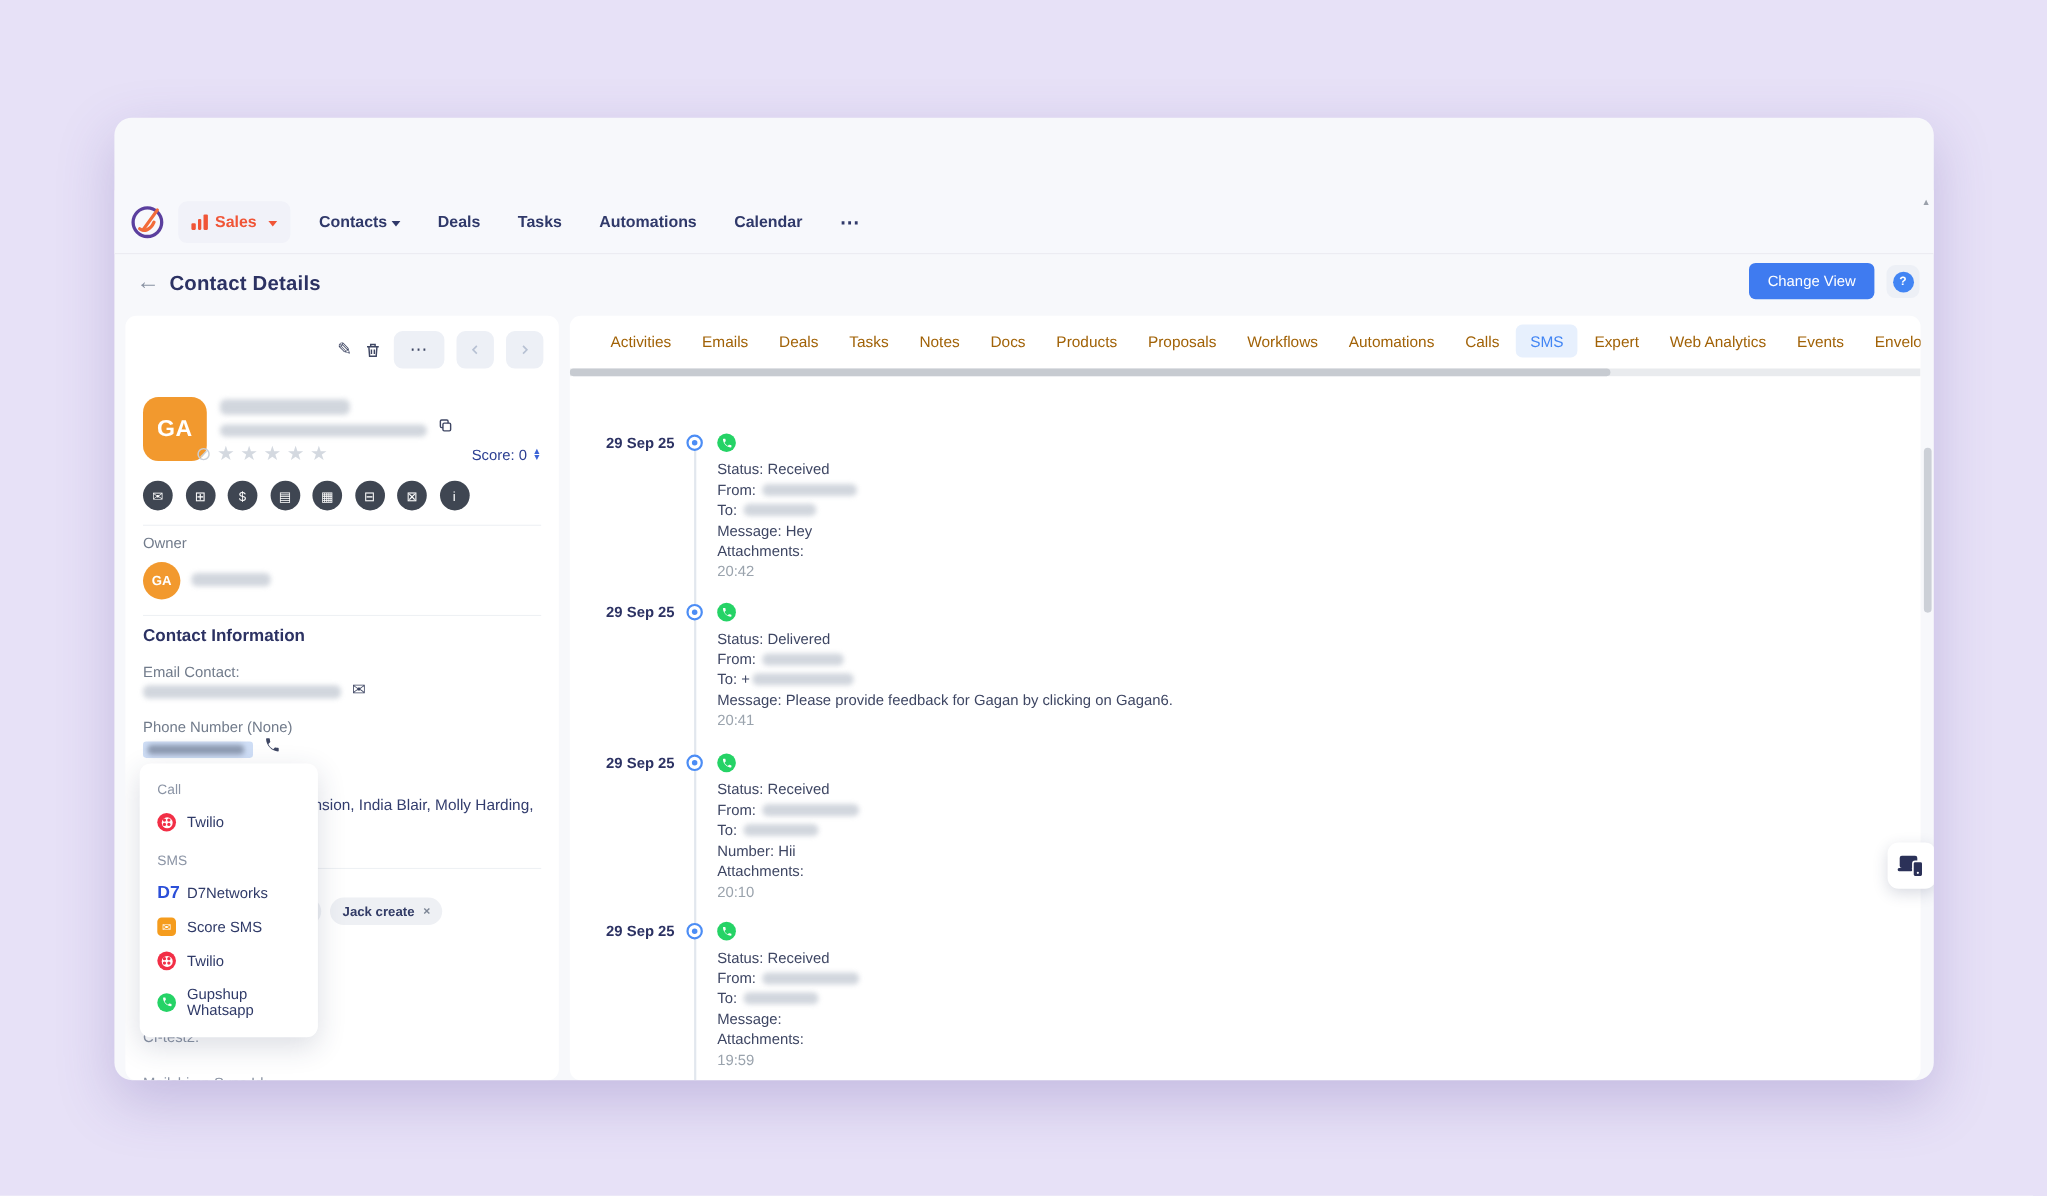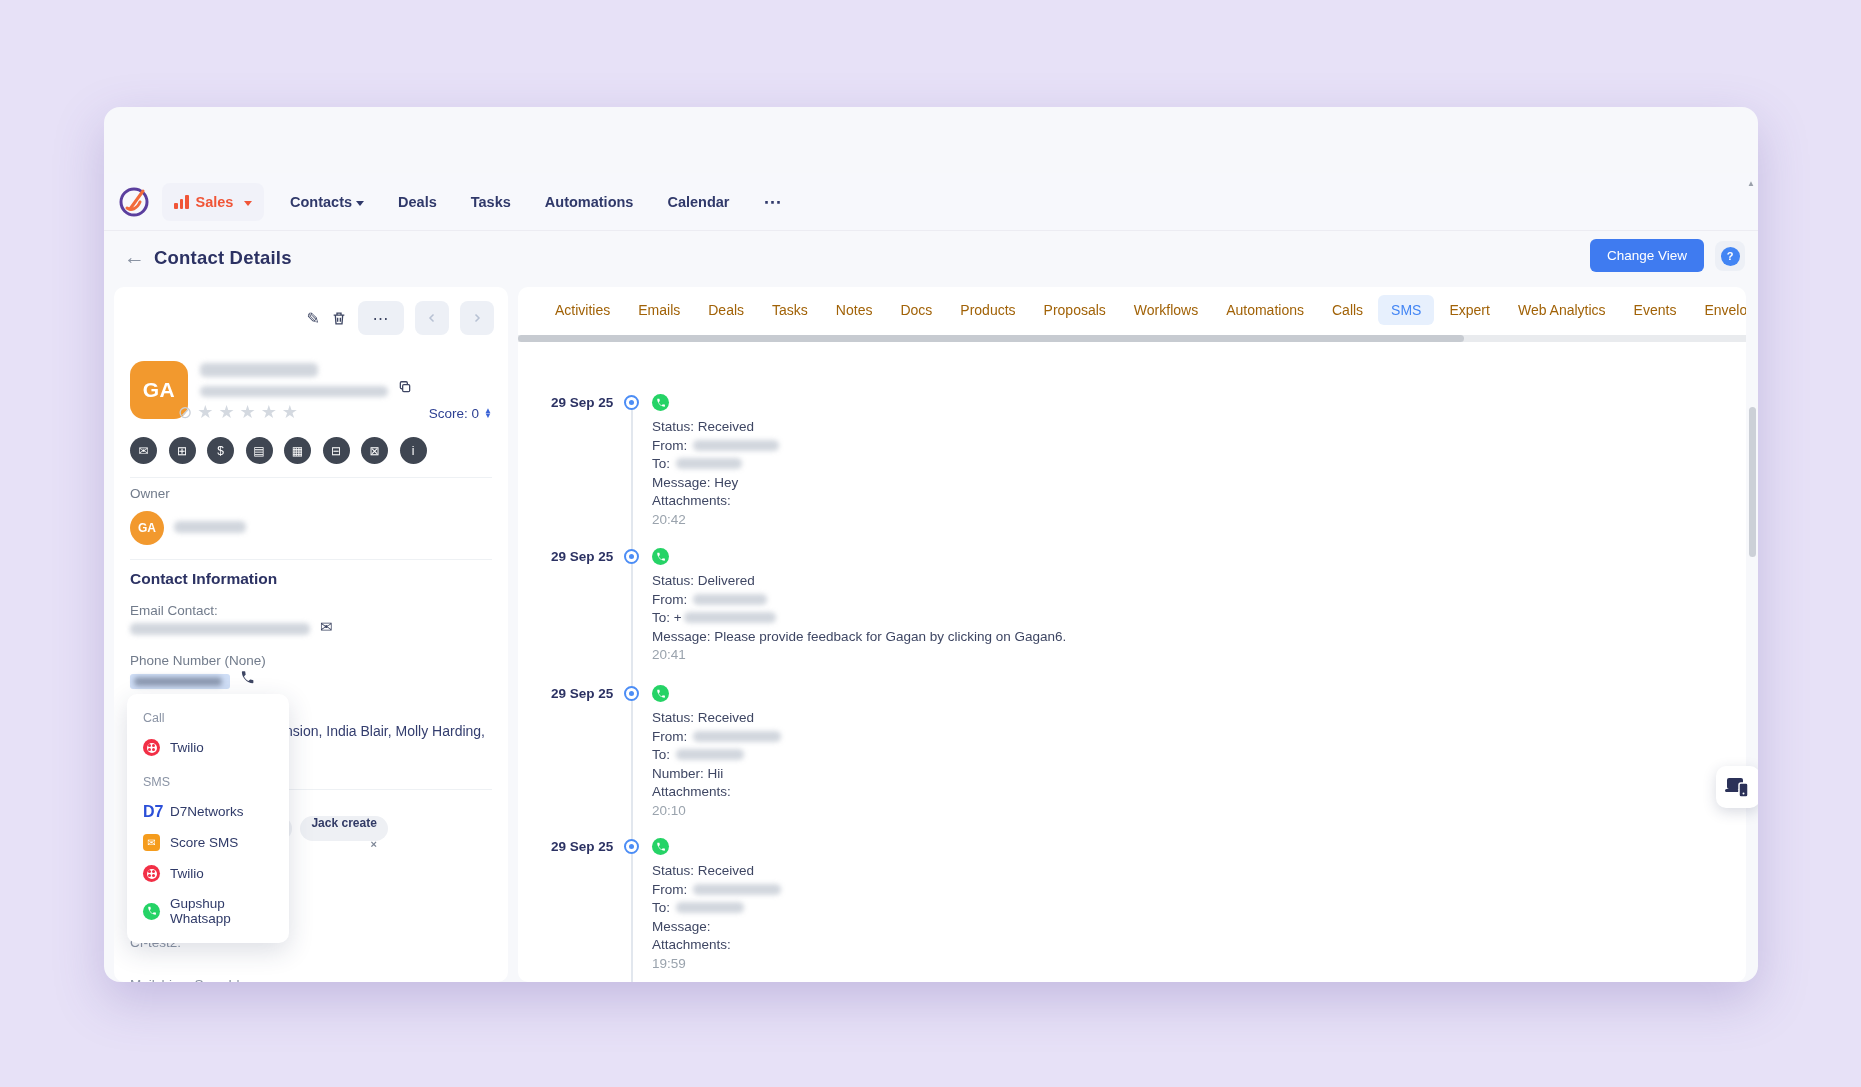--- a/index.html
+++ b/index.html
@@ -68,21 +68,21 @@
   .email-lbl { position:absolute; left:16px; top:316px; }
   .emailvblur { position:absolute; left:16px; top:336px; width:180px; height:12px; }
   .email-ic { position:absolute; left:206px; top:331px; }
   .phone-lbl { position:absolute; left:16px; top:366px; }
   .phone-sel { position:absolute; left:16px; top:387px; width:100px; height:15px; background:#cfdef6; border-radius:3px; }
   .phone-sel i { position:absolute; left:4px; top:3px; width:88px; height:9px; background:#8d9ab1; border-radius:4px; filter:blur(2.5px); display:block; }
   .phone-ic { position:absolute; left:126px; top:383px; }
   .lists-frag { position:absolute; left:171px; top:435px; width:220px; font-size:14px; color:#333d6e; line-height:18px; }
   .hr-lists { top:502px; }
   .tagrow { position:absolute; left:150px; top:529px; display:flex; gap:8px; }
-  .tag { background:#eef0f4; border-radius:13px; height:25px; display:flex; align-items:flex-end; gap:8px; padding:0 11px; font-size:12px; font-weight:600; color:#323b66;flex-direction:column; }
+  .tag { background:#eef0f4; border-radius:13px; height:25px; display:flex; align-items:center; gap:8px; padding:0 11px; font-size:12px; font-weight:600; color:#323b66; }
   .tag .x { color:#7d8696; font-size:11px; }
   .oi-h { top:622px; }
   .cf-lbl { position:absolute; left:16px; top:648px; color:#8a93a3; }
   .mc-lbl { position:absolute; left:16px; top:690px; color:#8a93a3; }
 
   
   .menu { position:absolute; left:13px; top:407px; width:162px; background:#fff; border-radius:10px; box-shadow:0 8px 26px rgba(40,50,90,.16); padding:12px 0 10px; z-index:5; }
   .menu-h { font-size:12.5px; color:#8b94a5; padding:5px 16px 7px; }
   .menu-item { display:flex; align-items:center; gap:10px; padding:7px 16px; font-size:13.5px; color:#2f3a68; cursor:pointer; }
   .tw { width:17px; height:17px; border-radius:50%; background:#f22f46; position:relative; flex:0 0 auto; }

